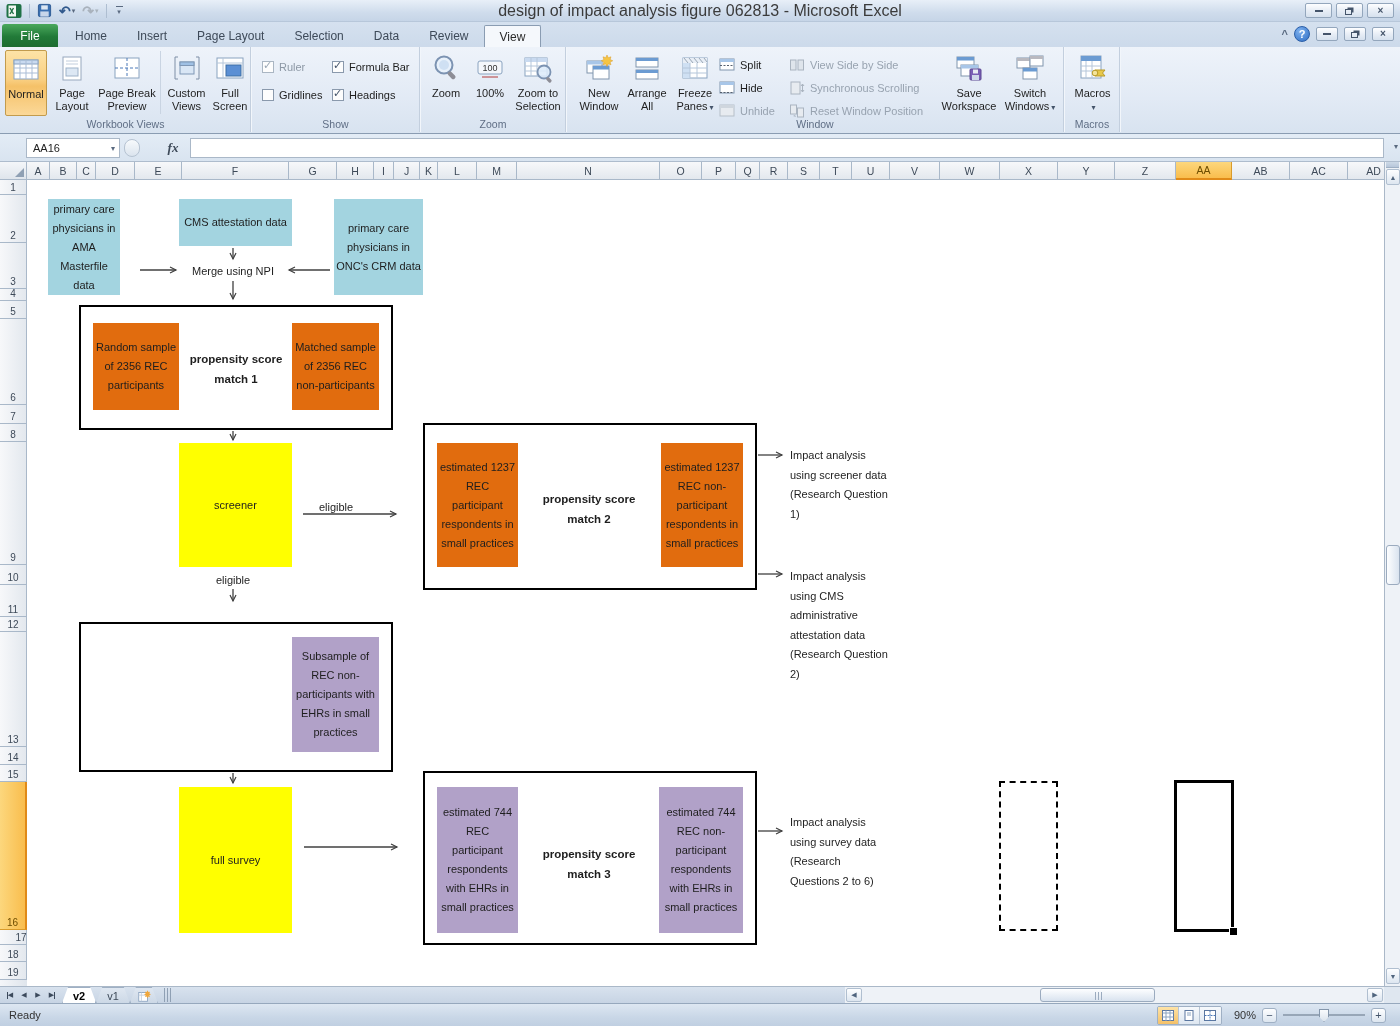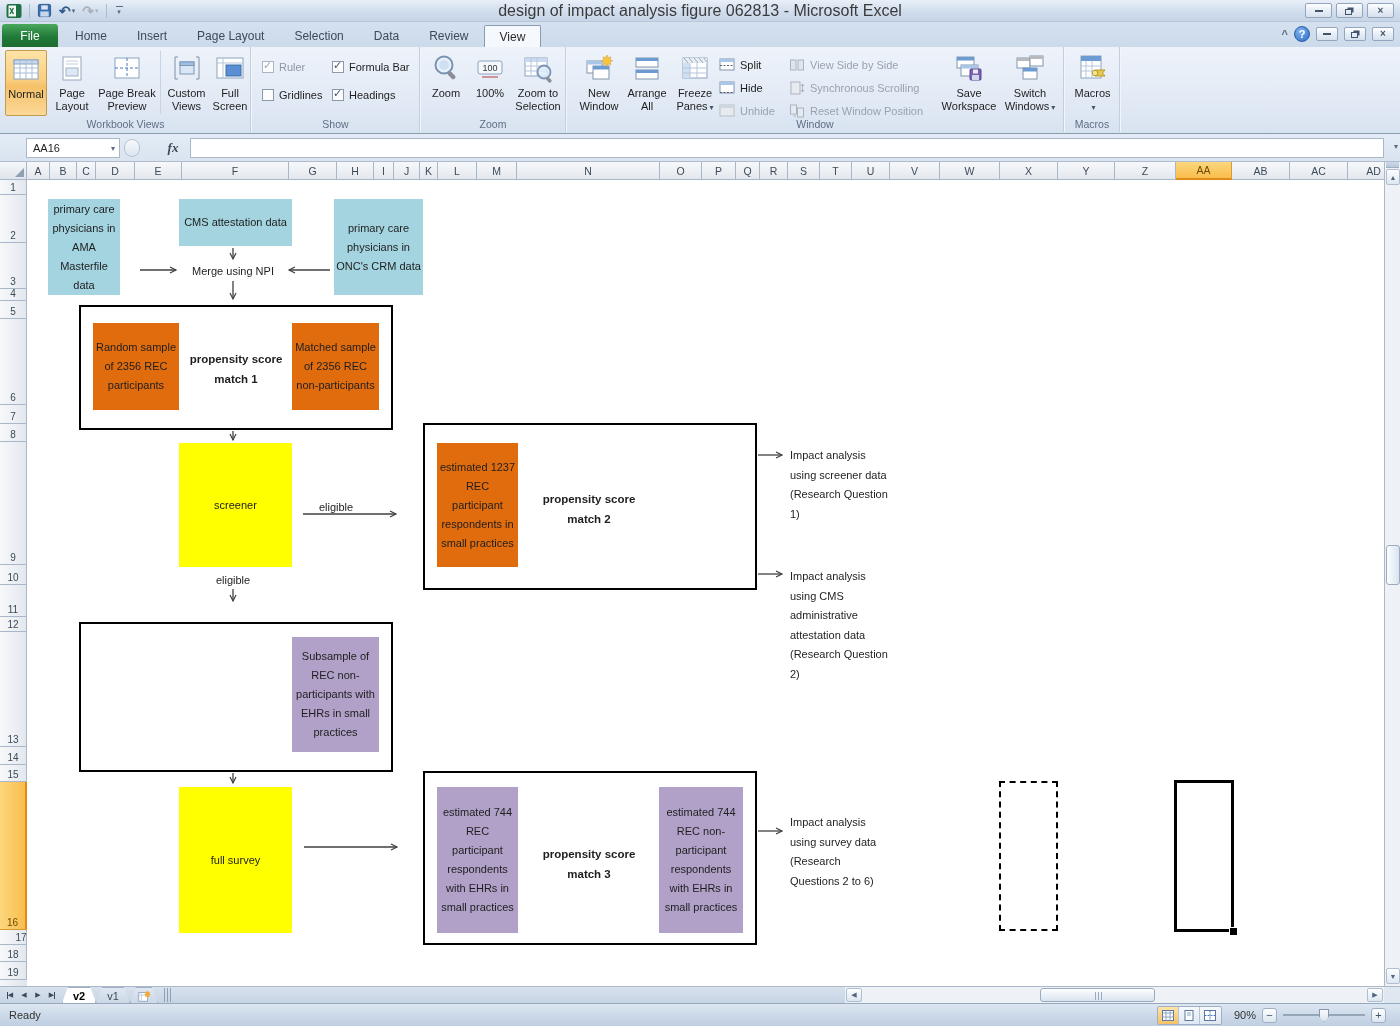--- a/index.html
+++ b/index.html
@@ -550,20 +550,21 @@
     <div class="matchlabel" style="left:178px;top:349px;width:116px">propensity score match 1</div>
     <div class="fbox sample" style="left:292px;top:323px;width:87px;height:87px">Matched sample of 2356 REC non-participants</div>
 
     <div class="fbox stage" style="left:179px;top:443px;width:113px;height:124px">screener</div>
     <div class="flabel" style="left:306px;top:498px;width:60px">eligible</div>
     <div class="flabel" style="left:203px;top:571px;width:60px">eligible</div>
 
     <div class="wrap" style="left:423px;top:423px;width:334px;height:167px"></div>
     <div class="fbox sample" style="left:437px;top:443px;width:81px;height:124px">estimated 1237 REC participant respondents in small practices</div>
     <div class="matchlabel" style="left:529px;top:489px;width:120px">propensity score match 2</div>
+    <div class="fbox sample" style="left:661px;top:443px;width:82px;height:124px">estimated 1237 REC non-participant respondents in small practices</div>
 
     <div class="ann" style="left:790px;top:446px;width:102px">Impact analysis using screener data (Research Question 1)</div>
     <div class="ann" style="left:790px;top:567px;width:102px">Impact analysis using CMS administrative attestation data (Research Question 2)</div>
 
     <div class="wrap" style="left:79px;top:622px;width:314px;height:150px"></div>
     <div class="fbox subs" style="left:292px;top:637px;width:87px;height:115px">Subsample of REC non-participants with EHRs in small practices</div>
 
     <div class="fbox stage" style="left:179px;top:787px;width:113px;height:146px">full survey</div>
 
     <div class="wrap" style="left:423px;top:771px;width:334px;height:174px"></div>

